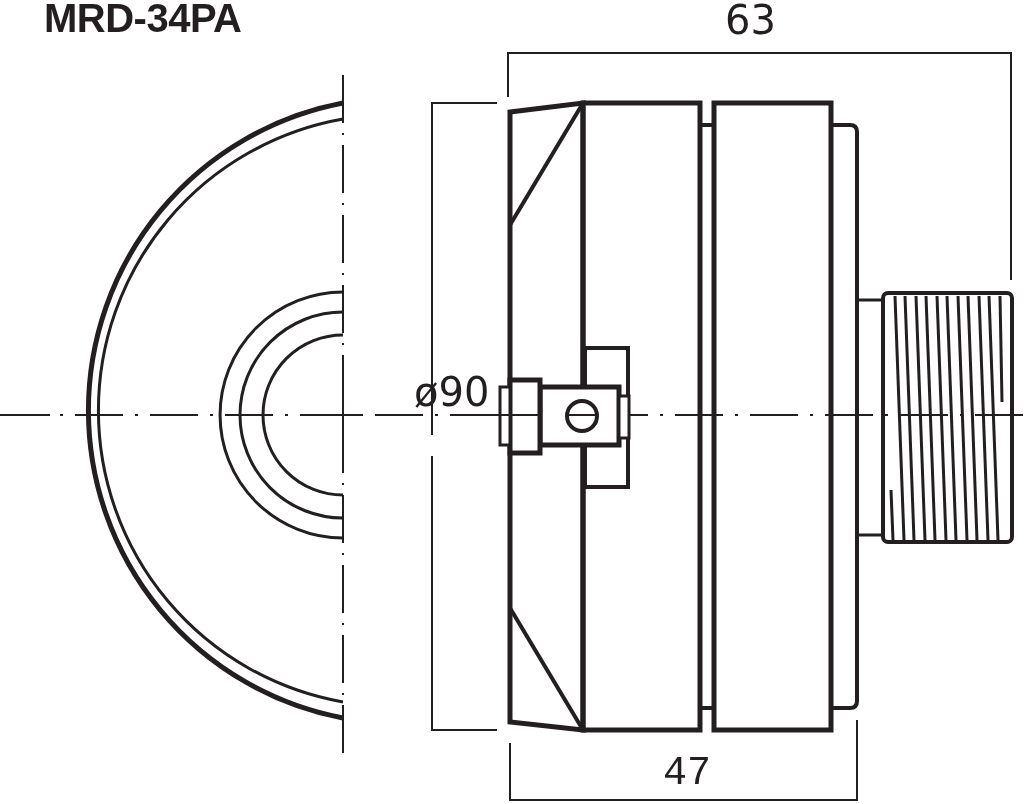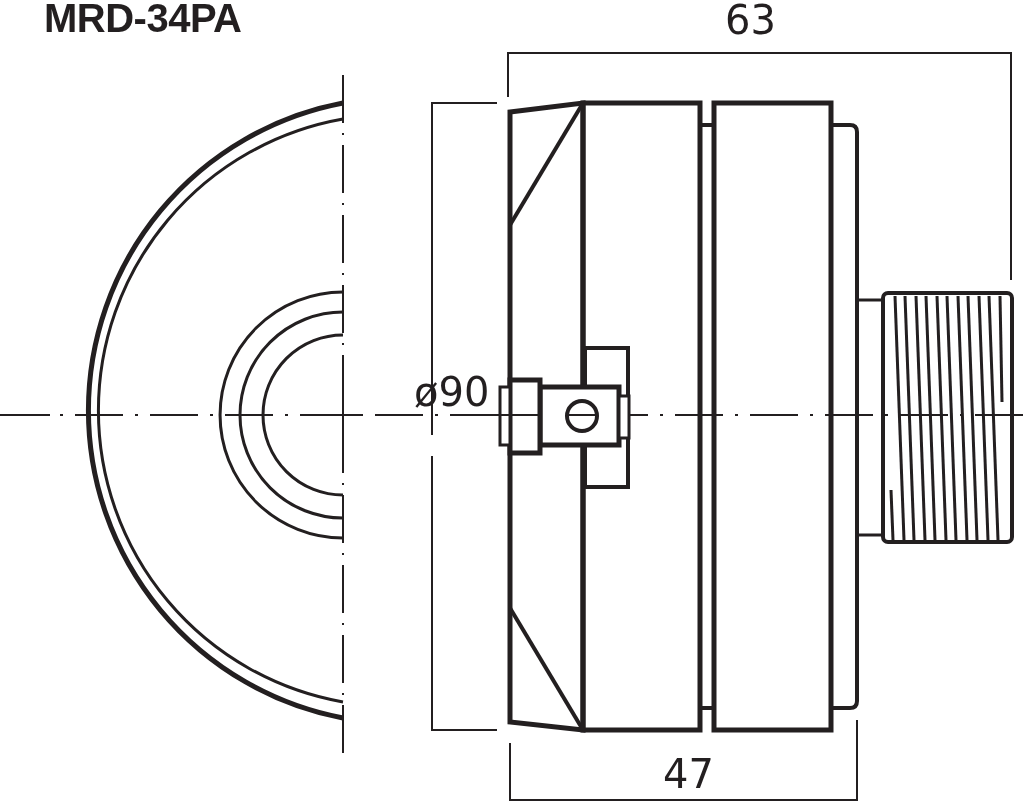--- a/index.html
+++ b/index.html
@@ -2,21 +2,21 @@
 <html><head>
   <meta charset="utf-8">
   <style>
     html, body { margin: 0; padding: 0; background: #ffffff; }
     body { width: 1024px; height: 804px; position: relative; overflow: hidden; font-family: "DejaVu Sans", sans-serif; }
     #drawing { position: absolute; left: 0; top: 0; width: 1024px; height: 804px; }
     .title { position: absolute; left: 44px; top: -4px; font-family: "Liberation Sans", sans-serif; font-weight: bold; font-size: 40px; color: #231f20; letter-spacing: -0.5px; line-height: 44px; }
     .dim { position: absolute; font-family: "DejaVu Sans", sans-serif; font-size: 40px; color: #231f20; line-height: 44px; }
     .dim-63 { left: 725px; top: -2px; }
     .dim-90 { left: 390px; top: 370px; margin-left: 24px; }
-    .dim-47 { left: 663px; top: 752px; }
+    .dim-47 { left: 663px; top: 752px; font-family: Liberation Mono, monospace; }
     svg line, svg path, svg rect, svg circle, svg polyline, svg polygon { vector-effect: non-scaling-stroke; }
   </style>
 </head>
 <body>
 
 <div class="title">MRD-34PA</div>
 <div class="dim dim-63">63</div>
 <div class="dim dim-90">ø90</div>
 <div class="dim dim-47">47</div>
 

